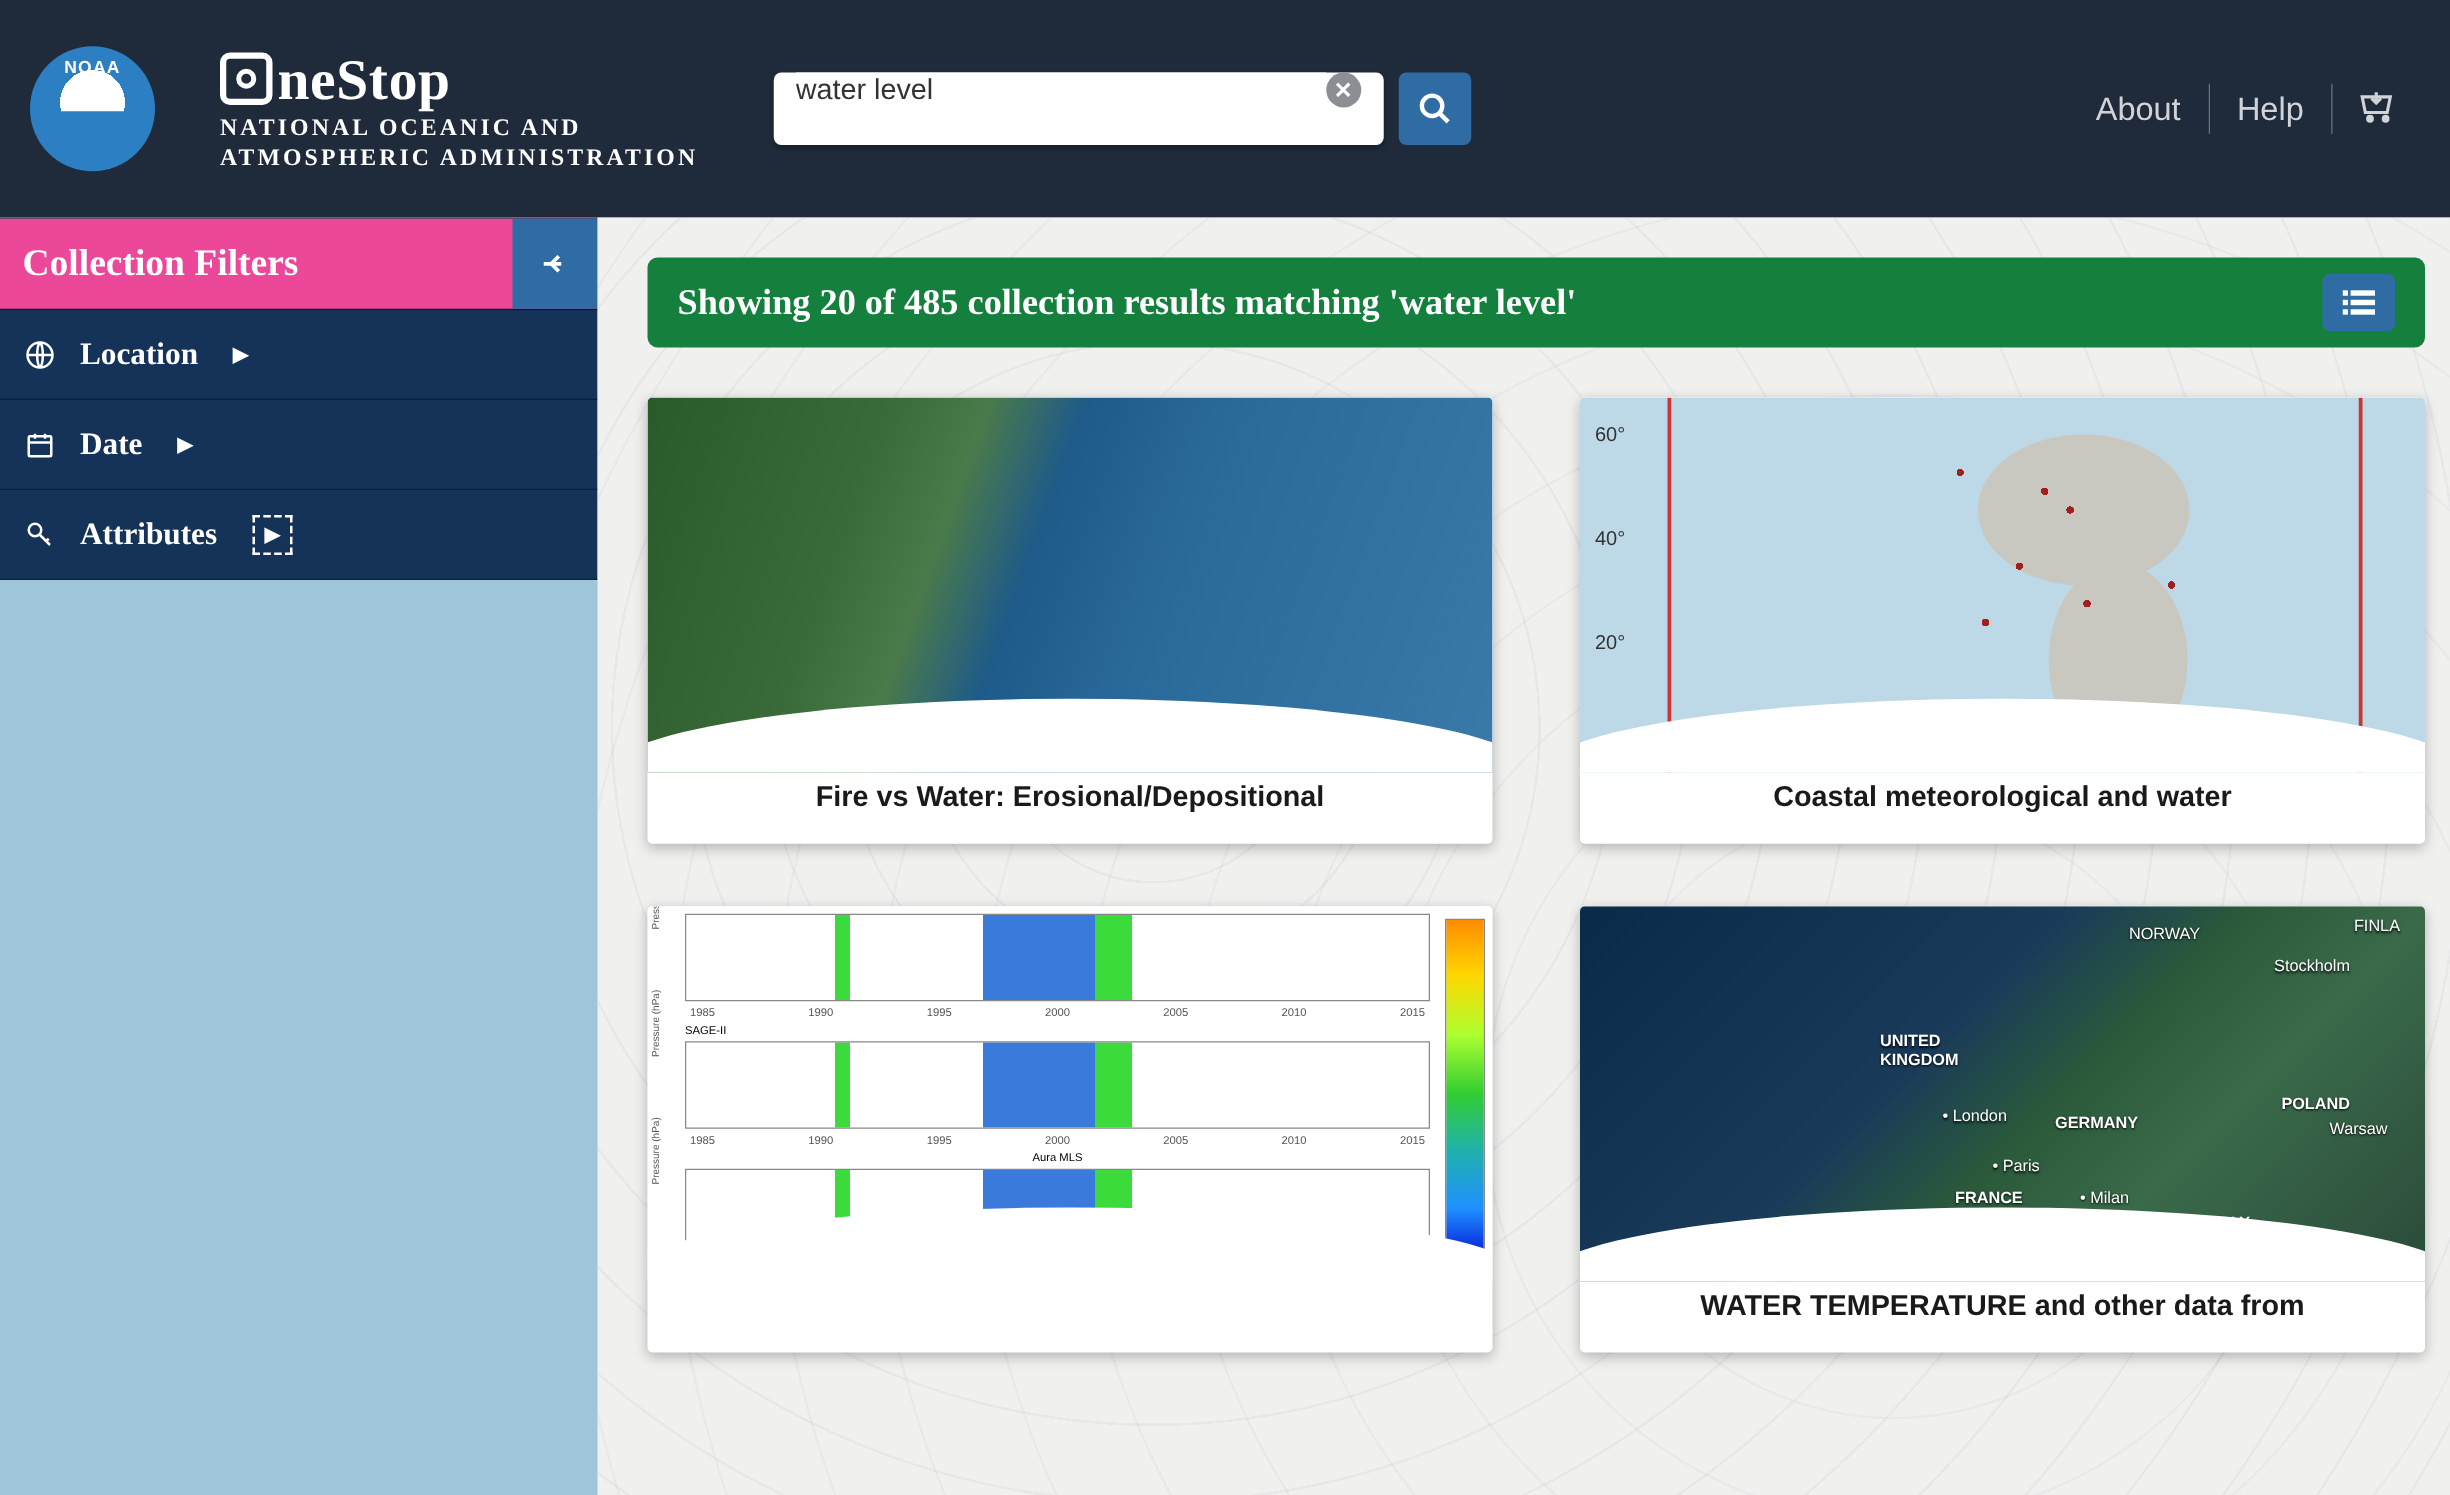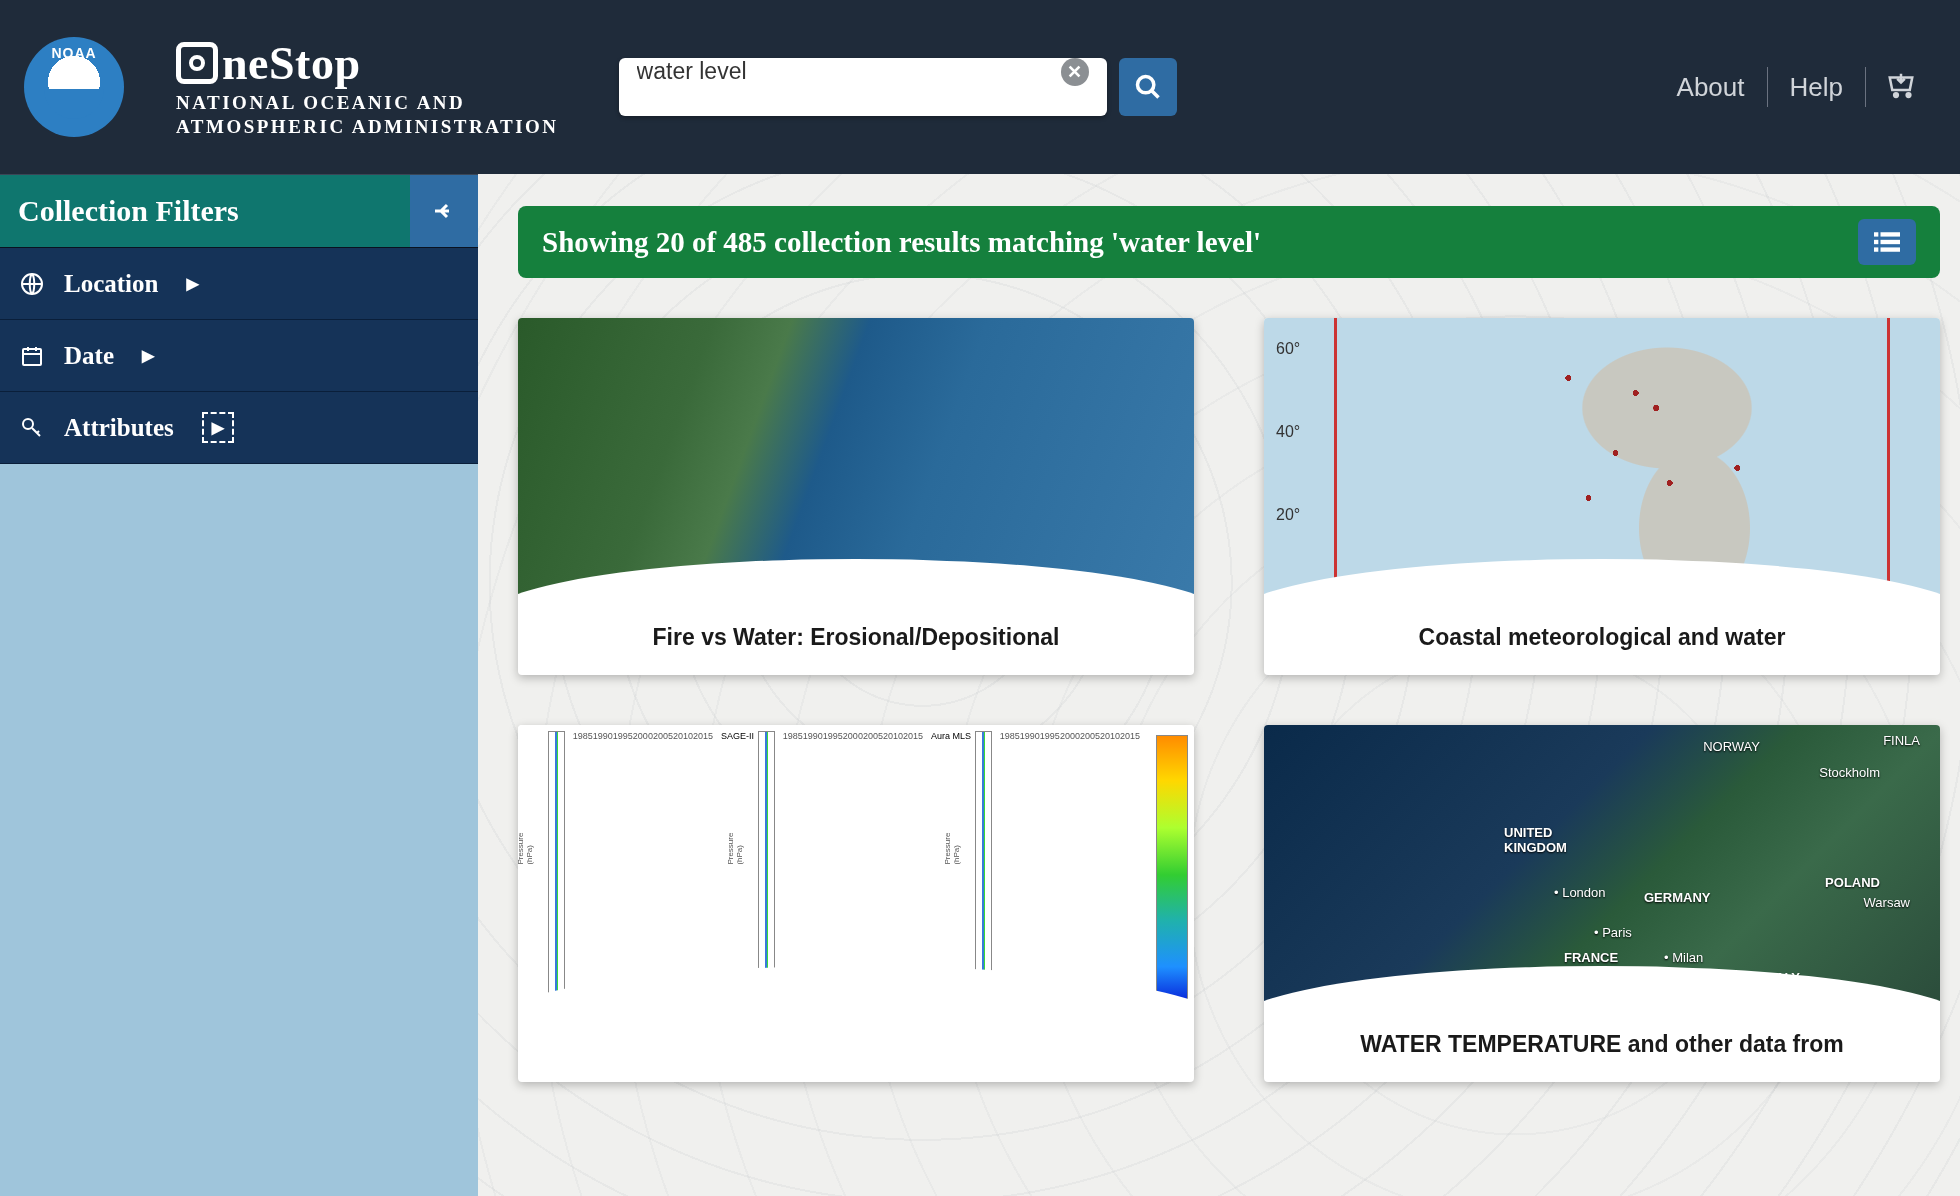--- a/index.html
+++ b/index.html
@@ -157,21 +157,21 @@
 .main {
   display: flex;
   height: calc(1196px - 174px);
 }
 .sidebar {
   width: 478px;
   background: #9fc5db;
   flex-shrink: 0;
 }
 .filter-header {
-  background: #0f766e;
+  background: #ec4899;
   color: #fff;
   display: flex;
   align-items: stretch;
   height: 74px;
   border-top: 1px solid #3a4656;
   border-bottom: 1px solid #0a1220;
   text-align: right;
 }
 .filter-title {
   flex: 1;
@@ -327,21 +327,21 @@
     radial-gradient(circle 3px at 58% 30%, #a02020 99%, transparent),
     radial-gradient(circle 3px at 52% 45%, #a02020 99%, transparent),
     radial-gradient(circle 3px at 60% 55%, #a02020 99%, transparent),
     radial-gradient(circle 3px at 48% 60%, #a02020 99%, transparent),
     radial-gradient(circle 3px at 70% 50%, #a02020 99%, transparent),
     radial-gradient(circle 3px at 45% 20%, #a02020 99%, transparent);
 }
 .img-strat {
   background: #fff;
   display: flex;
-  flex-direction: row;
+  flex-direction: column;
   padding: 6px 50px 6px 30px;
   gap: 4px;
   position: relative;
 }
 .img-strat .panel {
   flex: 1;
   border: 1px solid #888;
   background: linear-gradient(90deg, transparent 0 20%, #3adb3a 20% 22%, transparent 22% 40%, #3a7adb 40% 55%, #3adb3a 55% 60%, transparent 60% 100%);
   position: relative;
 }

